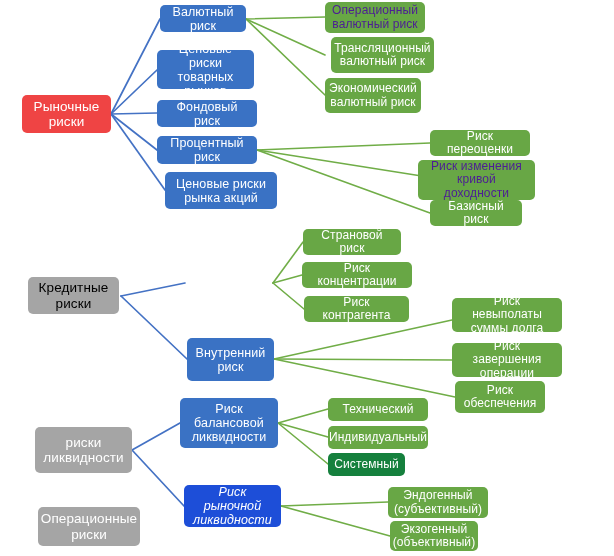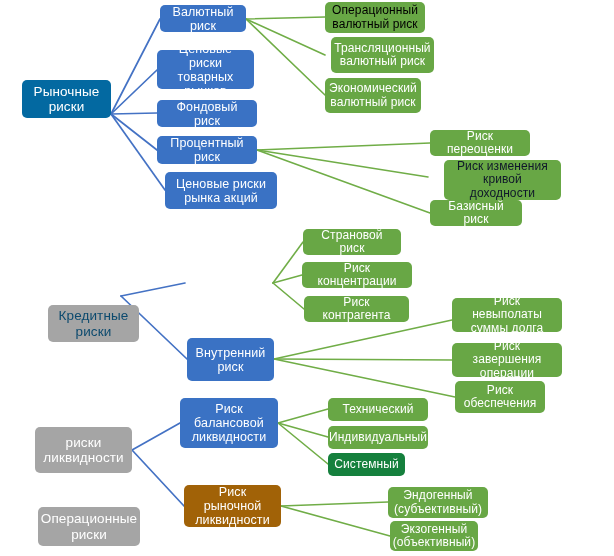--- a/index.html
+++ b/index.html
@@ -78,58 +78,58 @@
       <line x1="274" y1="359" x2="452" y2="360" stroke="#70ad47" stroke-width="1.6" stroke-linecap="round"></line>
       <line x1="274" y1="359" x2="455" y2="397" stroke="#70ad47" stroke-width="1.6" stroke-linecap="round"></line>
       <line x1="132" y1="450" x2="180" y2="423" stroke="#4472c4" stroke-width="1.7" stroke-linecap="round"></line>
       <line x1="132" y1="450" x2="184" y2="506" stroke="#4472c4" stroke-width="1.7" stroke-linecap="round"></line>
       <line x1="278" y1="423" x2="328" y2="409" stroke="#70ad47" stroke-width="1.6" stroke-linecap="round"></line>
       <line x1="278" y1="423" x2="328" y2="437" stroke="#70ad47" stroke-width="1.6" stroke-linecap="round"></line>
       <line x1="278" y1="423" x2="328" y2="464" stroke="#70ad47" stroke-width="1.6" stroke-linecap="round"></line>
       <line x1="281" y1="506" x2="388" y2="502" stroke="#70ad47" stroke-width="1.6" stroke-linecap="round"></line>
       <line x1="281" y1="506" x2="390" y2="536" stroke="#70ad47" stroke-width="1.6" stroke-linecap="round"></line>
     </svg>
-<div class="node root" style="left: 22px; top: 80px; width: 89px; height: 38px; background: #0369a1; color: rgb(255, 255, 255);">Рыночные
+<div class="node root" style="left: 22px; top: 95px; width: 89px; height: 38px; background: #ef4444; color: rgb(255, 255, 255);">Рыночные
 риски</div>
     <div class="node level1" style="left: 160px; top: 5px; width: 86px; height: 27px; background: rgb(58, 114, 196); color: rgb(255, 255, 255);">Валютный риск</div>
     <div class="node level1" style="left: 157px; top: 50px; width: 97px; height: 39px; background: rgb(58, 114, 196); color: rgb(255, 255, 255);">Ценовые риски
 товарных рынков</div>
     <div class="node level1" style="left: 157px; top: 100px; width: 100px; height: 27px; background: rgb(58, 114, 196); color: rgb(255, 255, 255);">Фондовый риск</div>
     <div class="node level1" style="left: 157px; top: 136px; width: 100px; height: 28px; background: rgb(58, 114, 196); color: rgb(255, 255, 255);">Процентный риск</div>
     <div class="node level1" style="left: 165px; top: 172px; width: 112px; height: 37px; background: rgb(58, 114, 196); color: rgb(255, 255, 255);">Ценовые риски
 рынка акций</div>
-    <div class="node level2" style="left: 325px; top: 2px; width: 100px; height: 31px; background: rgb(104, 167, 69); color: #000000;">Операционный
+    <div class="node level2" style="left: 325px; top: 2px; width: 100px; height: 31px; background: rgb(104, 167, 69); color: #4c1d95;">Операционный
 валютный риск</div>
     <div class="node level2" style="left: 325px; top: 37px; width: 103px; height: 36px; background: rgb(104, 167, 69); color: rgb(255, 255, 255); margin-left: 6px;">Трансляционный
 валютный риск</div>
     <div class="node level2" style="left: 325px; top: 78px; width: 96px; height: 35px; background: rgb(104, 167, 69); color: rgb(255, 255, 255);">Экономический
 валютный риск</div>
     <div class="node level2" style="left: 430px; top: 130px; width: 100px; height: 26px; background: rgb(104, 167, 69); color: rgb(255, 255, 255);">Риск переоценки</div>
-    <div class="node level2" style="left: 444px; top: 160px; width: 117px; height: 40px; background: rgb(104, 167, 69); color: #0f172a;">Риск изменения
+    <div class="node level2" style="left: 418px; top: 160px; width: 117px; height: 40px; background: rgb(104, 167, 69); color: #4c1d95;">Риск изменения
 кривой доходности</div>
     <div class="node level2" style="left: 430px; top: 200px; width: 92px; height: 26px; background: rgb(104, 167, 69); color: rgb(255, 255, 255);">Базисный риск</div>
-    <div class="node root" style="left: 48px; top: 277px; width: 91px; height: 37px; background: rgb(165, 165, 165); color: #0c4a6e; margin-top: 28px;">Кредитные
+    <div class="node root" style="left: 28px; top: 277px; width: 91px; height: 37px; background: rgb(165, 165, 165); color: #000000;">Кредитные
 риски</div>
     <div class="node level1" style="left: 187px; top: 338px; width: 87px; height: 43px; background: rgb(58, 114, 196); color: rgb(255, 255, 255);">Внутренний
 риск</div>
     <div class="node level2" style="left: 303px; top: 229px; width: 98px; height: 26px; background: rgb(104, 167, 69); color: rgb(255, 255, 255);">Страновой риск</div>
     <div class="node level2" style="left: 302px; top: 262px; width: 110px; height: 26px; background: rgb(104, 167, 69); color: rgb(255, 255, 255);">Риск концентрации</div>
     <div class="node level2" style="left: 304px; top: 296px; width: 105px; height: 26px; background: rgb(104, 167, 69); color: rgb(255, 255, 255);">Риск контрагента</div>
     <div class="node level2" style="left: 452px; top: 298px; width: 110px; height: 34px; background: rgb(104, 167, 69); color: rgb(255, 255, 255);">Риск невыполаты
 суммы долга</div>
     <div class="node level2" style="left: 452px; top: 343px; width: 110px; height: 34px; background: rgb(104, 167, 69); color: rgb(255, 255, 255);">Риск завершения
 операции</div>
     <div class="node level2" style="left: 455px; top: 381px; width: 90px; height: 32px; background: rgb(104, 167, 69); color: rgb(255, 255, 255);">Риск
 обеспечения</div>
     <div class="node root" style="left: 35px; top: 427px; width: 97px; height: 46px; background: rgb(165, 165, 165); color: rgb(255, 255, 255);">риски
 ликвидности</div>
     <div class="node level1" style="left: 180px; top: 398px; width: 98px; height: 50px; background: rgb(58, 114, 196); color: rgb(255, 255, 255);">Риск
 балансовой
 ликвидности</div>
-    <div class="node level1" style="left: 184px; top: 485px; width: 97px; height: 42px; background: #a16207; color: rgb(255, 255, 255);">Риск рыночной
+    <div class="node level1" style="left: 184px; top: 485px; width: 97px; height: 42px; background: #1d4ed8; color: rgb(255, 255, 255); font-style: italic;">Риск рыночной
 ликвидности</div>
     <div class="node level2" style="left: 328px; top: 398px; width: 100px; height: 23px; background: rgb(104, 167, 69); color: rgb(255, 255, 255);">Технический</div>
     <div class="node level2" style="left: 328px; top: 426px; width: 100px; height: 23px; background: rgb(104, 167, 69); color: rgb(255, 255, 255);">Индивидуальный</div>
     <div class="node level2" style="left: 328px; top: 453px; width: 77px; height: 23px; background: #15803d; color: rgb(255, 255, 255);">Системный</div>
     <div class="node level2" style="left: 388px; top: 487px; width: 100px; height: 31px; background: rgb(104, 167, 69); color: rgb(255, 255, 255);">Эндогенный
 (субъективный)</div>
     <div class="node level2" style="left: 390px; top: 521px; width: 88px; height: 30px; background: rgb(104, 167, 69); color: rgb(255, 255, 255);">Экзогенный
 (объективный)</div>
     <div class="node root" style="left: 38px; top: 507px; width: 102px; height: 39px; background: rgb(165, 165, 165); color: rgb(255, 255, 255);">Операционные
 риски</div>

